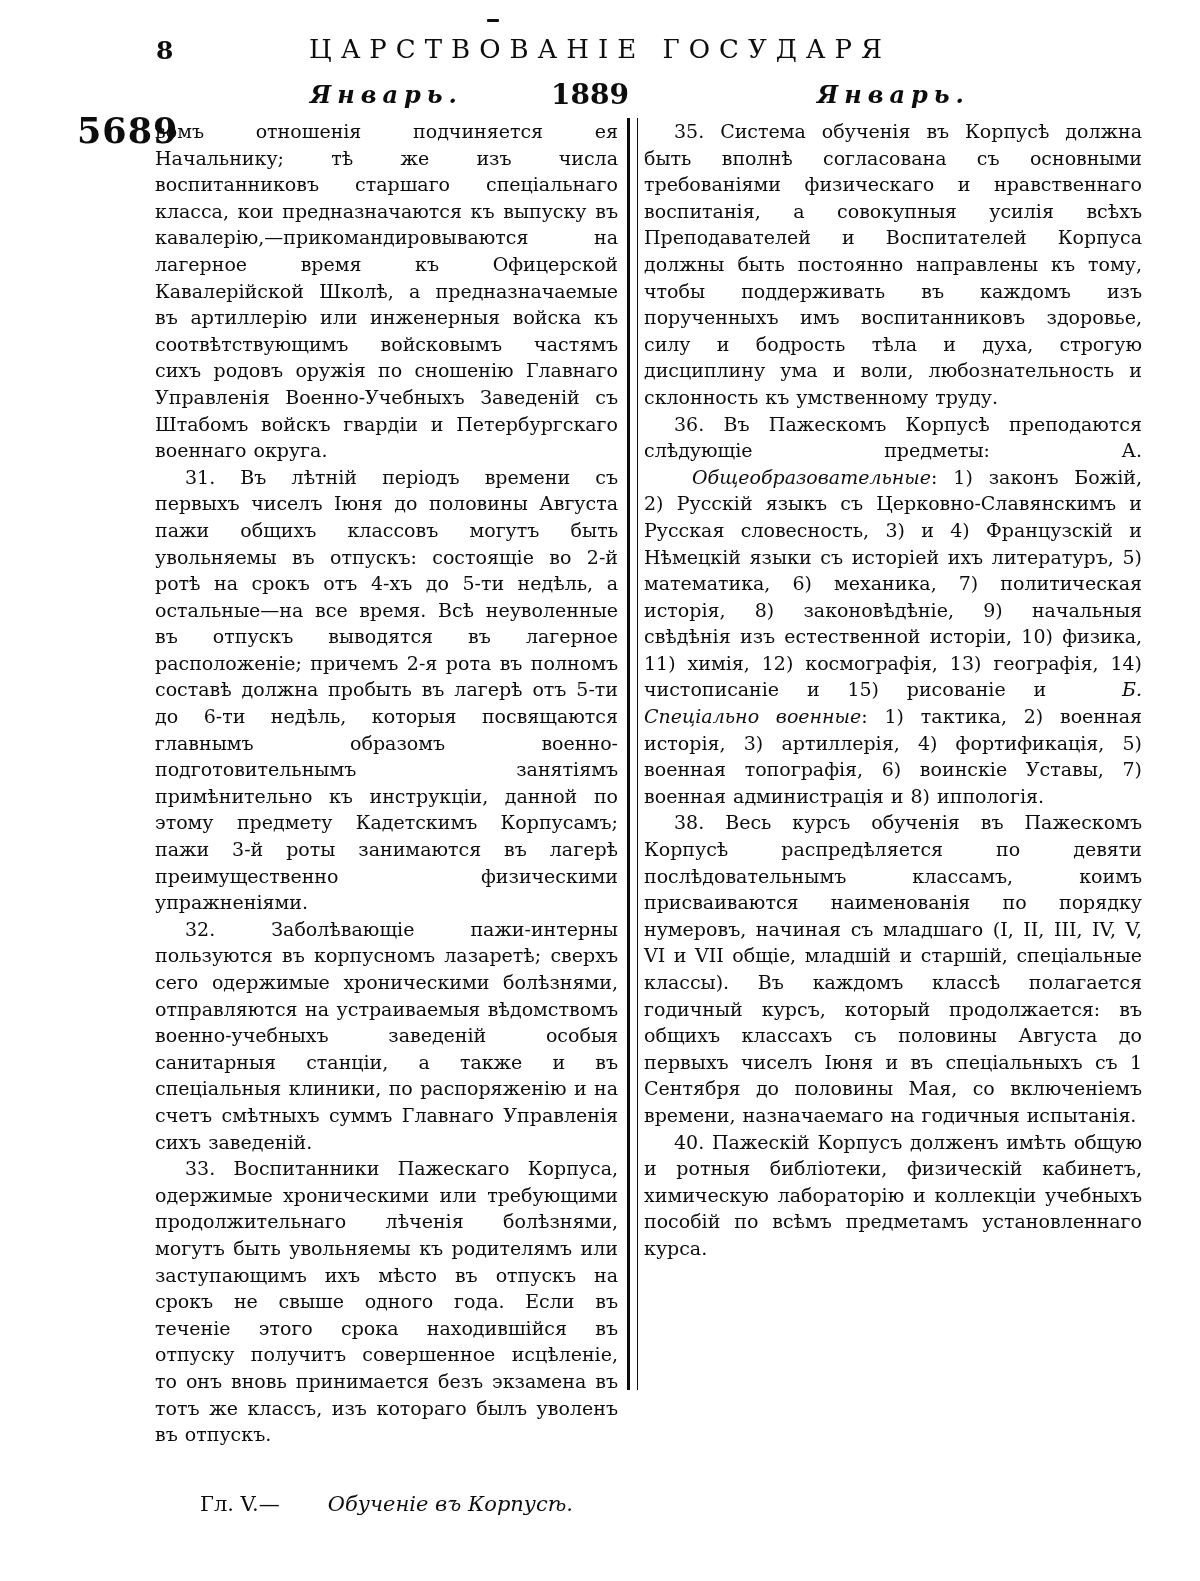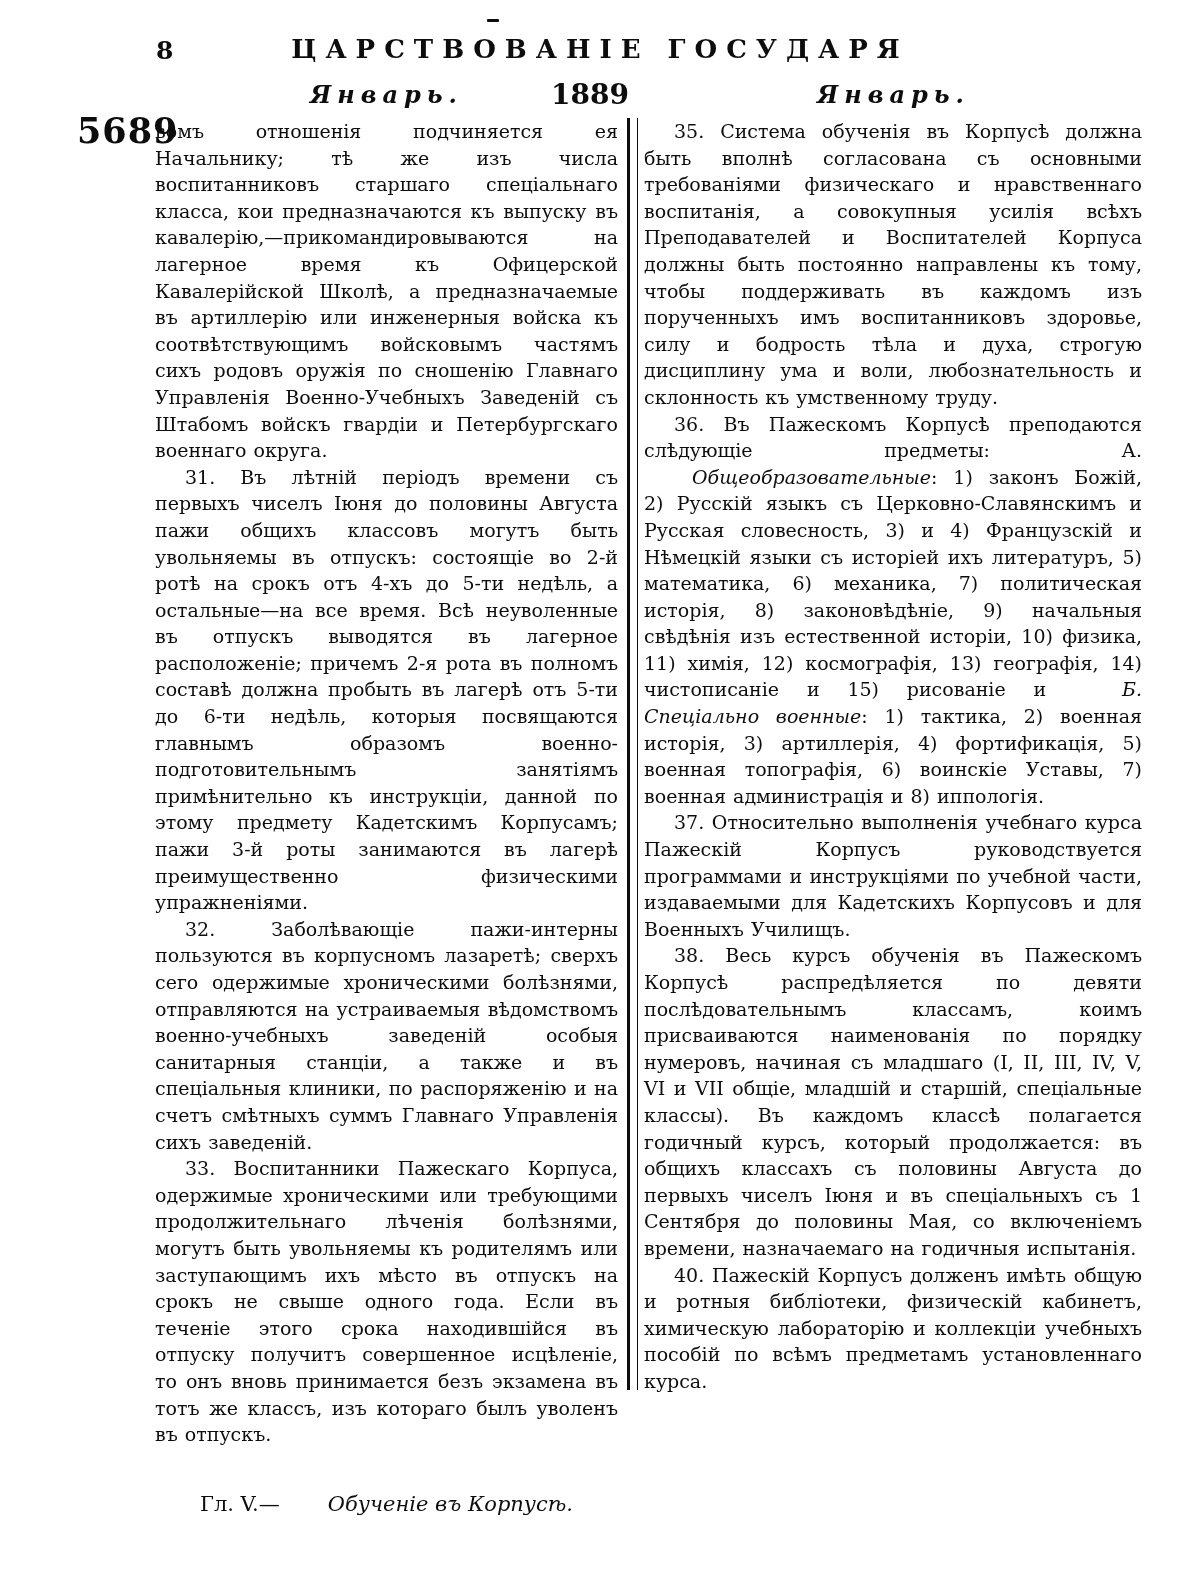--- a/index.html
+++ b/index.html
@@ -16,21 +16,21 @@
     position:absolute;left:487px;top:19px;
     width:12px;height:3px;background:#0d0d0d;border-radius:1px;
   }
   .page-num{
     position:absolute;left:156px;top:36px;
     font-size:25px;font-weight:bold;
   }
   .header-title{
     position:absolute;left:0;top:34px;width:1200px;
     text-align:center;
-    font-size:26px;font-weight:bold;letter-spacing:9px;
+    font-size:26px;font-weight:normal;letter-spacing:9px;
     white-space:nowrap;
   }
   .month-left{
     position:absolute;left:155px;top:80px;width:463px;
     text-align:center;font-style:italic;font-size:24px;
     font-weight:bold;letter-spacing:6px;
   }
   .year{
     position:absolute;left:512px;top:78px;width:156px;
     text-align:center;font-size:28px;font-weight:bold;
@@ -99,21 +99,20 @@
       <p class="par">33. Воспитанники Пажескаго Корпуса, одержимые хроническими или требующими продолжительнаго лѣченія болѣзнями, могутъ быть увольняемы къ родителямъ или заступающимъ ихъ мѣсто въ отпускъ на срокъ не свыше одного года. Если въ теченіе этого срока находившійся въ отпуску получитъ совершенное исцѣленіе, то онъ вновь принимается безъ экзамена въ тотъ же классъ, изъ котораго былъ уволенъ въ отпускъ.</p>
       <div class="chapter-heading"><span>Гл. V.—</span><span class="it">Обученіе въ Корпусѣ.</span></div>
 
     </div>
 
     <div class="divider"></div>
 
     <div class="col-right">
       <p class="par">35. Система обученія въ Корпусѣ должна быть вполнѣ согласована съ основными требованіями физическаго и нравственнаго воспитанія, а совокупныя усилія всѣхъ Преподавателей и Воспитателей Корпуса должны быть постоянно направлены къ тому, чтобы поддерживать въ каждомъ изъ порученныхъ имъ воспитанниковъ здоровье, силу и бодрость тѣла и духа, строгую дисциплину ума и воли, любознательность и склонность къ умственному труду.</p>
       <p class="par"><span>36. Въ Пажескомъ Корпусѣ преподаются слѣдующіе предметы: А. </span><span class="it">Общеобразовательные</span><span>: 1) законъ Божій, 2) Русскій языкъ съ Церковно-Славянскимъ и Русская словесность, 3) и 4) Французскій и Нѣмецкій языки съ исторіей ихъ литературъ, 5) математика, 6) механика, 7) политическая исторія, 8) законовѣдѣніе, 9) начальныя свѣдѣнія изъ естественной исторіи, 10) физика, 11) химія, 12) космографія, 13) географія, 14) чистописаніе и 15) рисованіе и </span><span class="it">Б. Спеціально военные</span><span>: 1) тактика, 2) военная исторія, 3) артиллерія, 4) фортификація, 5) военная топографія, 6) воинскіе Уставы, 7) военная администрація и 8) иппологія.</span></p>
-      <p class="par">37. Относительно выполненія учебнаго курса Пажескій Корпусъ руководствуется программами и инструкціями по учебной части, издаваемыми для Кадетскихъ Корпусовъ и для Военныхъ Училищъ.</p>
       <p class="par">38. Весь курсъ обученія въ Пажескомъ Корпусѣ распредѣляется по девяти послѣдовательнымъ классамъ, коимъ присваиваются наименованія по порядку нумеровъ, начиная съ младшаго (I, II, III, IV, V, VI и VII общіе, младшій и старшій, спеціальные классы). Въ каждомъ классѣ полагается годичный курсъ, который продолжается: въ общихъ классахъ съ половины Августа до первыхъ чиселъ Іюня и въ спеціальныхъ съ 1 Сентября до половины Мая, со включеніемъ времени, назначаемаго на годичныя испытанія.</p>
       <p class="par">40. Пажескій Корпусъ долженъ имѣть общую и ротныя библіотеки, физическій кабинетъ, химическую лабораторію и коллекціи учебныхъ пособій по всѣмъ предметамъ установленнаго курса.</p>
 
     </div>
 
   </div>
 
 </div>
 
 </body></html>

